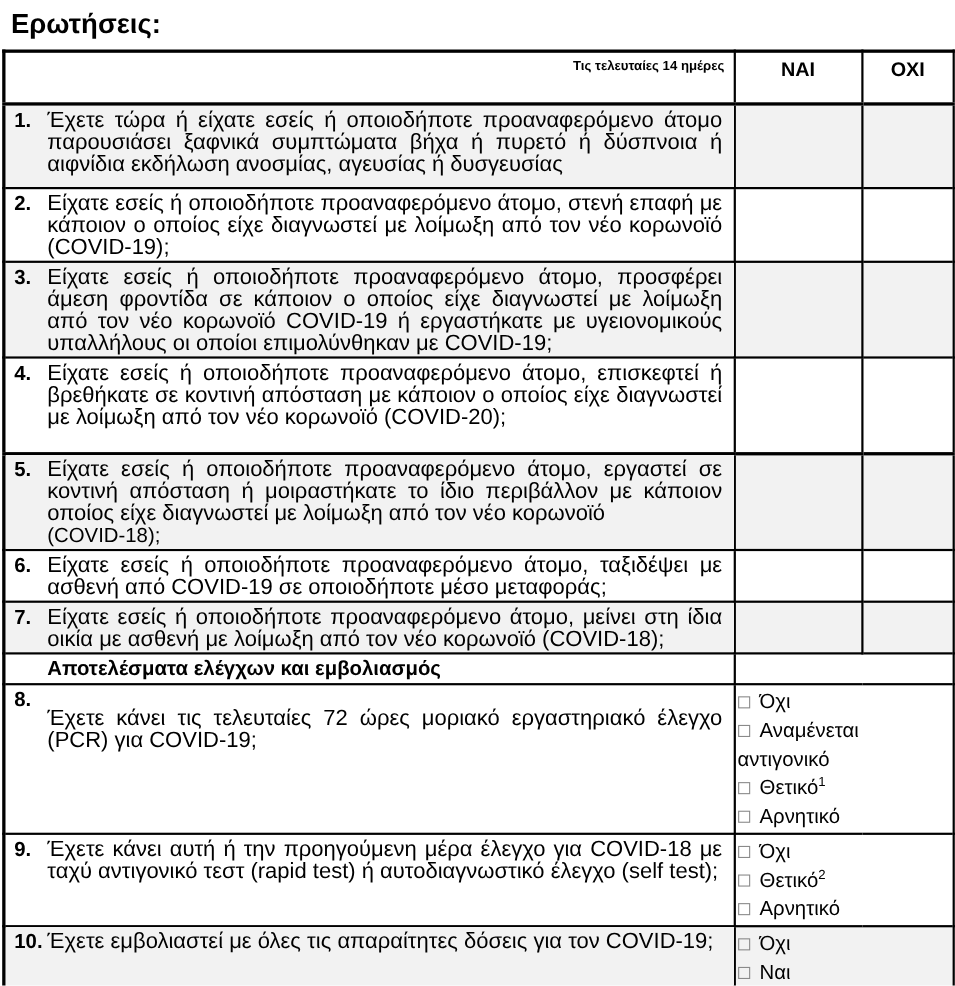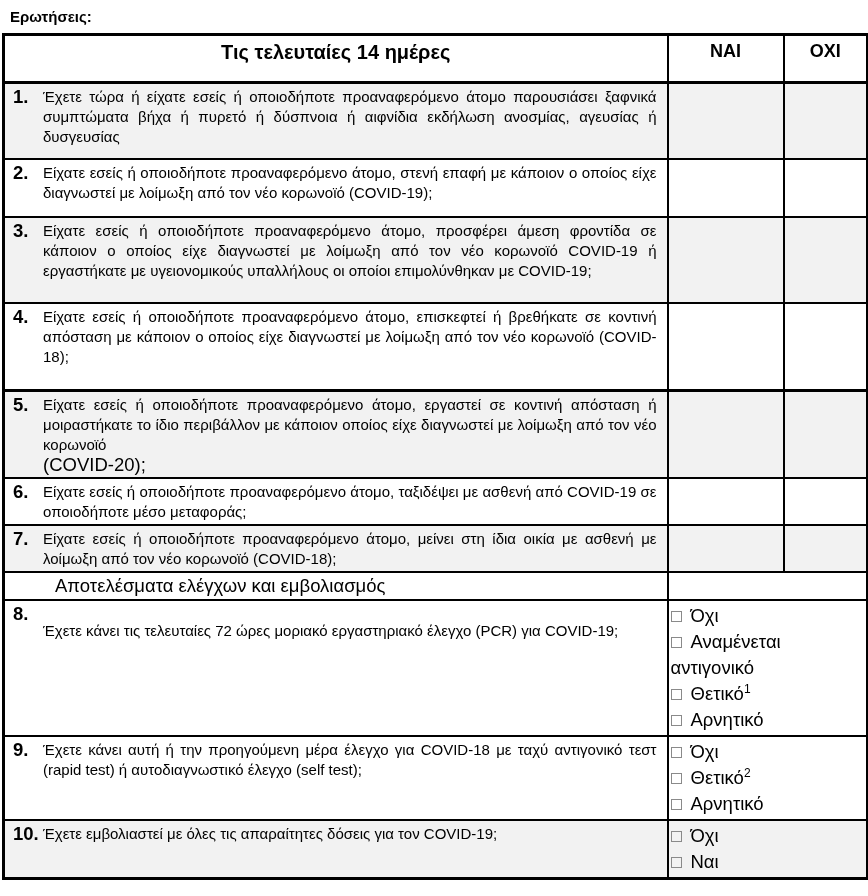--- a/index.html
+++ b/index.html
@@ -4,45 +4,45 @@
 <style>
   :root{
     --shade:#f2f2f2;
     --border:#000000;
     --checkbox-border:#8a8a8a;
   }
   *{margin:0;padding:0;box-sizing:border-box;}
   html,body{width:868px;height:896px;overflow:hidden;background:#ffffff;
     font-family:"Liberation Sans","DejaVu Sans",sans-serif;color:#000;}
   .page{width:868px;height:896px;padding:2px;}
-  .doc-title{font-weight:bold;font-size:15px;margin:6px 0 8px 8px;}
+  .doc-title{font-weight:bold;font-size:25px;margin:6px 0 8px 8px;}
   table.q-table{border-collapse:collapse;table-layout:fixed;width:864px;
     border:3px solid var(--border);}
   col.c-q{width:664px;} col.c-yes{width:116px;} col.c-no{width:84px;}
   th,td{border:2px solid var(--border);vertical-align:top;padding:0;}
   
   tr.head-row th{border-bottom:3px solid var(--border);height:48px;}
-  th.q-head{text-align:center;font-size:20px;font-weight:bold;padding:5px 8px 0 8px;}
+  th.q-head{text-align:right;font-size:12px;font-weight:bold;padding:5px 8px 0 8px;}
   th.yn-head{text-align:center;font-size:18px;font-weight:bold;padding-top:5px;}
   
   td.q-cell{position:relative;padding:3px 10px 2px 38px;}
   .q-num{position:absolute;left:8px;top:3px;font-weight:bold;font-size:18.5px;line-height:20px;}
-  .q-text{font-size:15px;line-height:20px;text-align:justify;}
+  .q-text{font-size:20px;line-height:20px;text-align:justify;}
   .q-text2{font-size:18.5px;line-height:20px;}
   .shade td{background:var(--shade);}
   
   tr.r1 td{height:76px;} tr.r2 td{height:58px;} tr.r3 td{height:86px;}
   tr.r4 td{height:88px;} tr.r5 td{height:84px;} tr.r6 td{height:45px;}
   tr.r7 td{height:40px;} tr.r8 td{height:124px;} tr.r9 td{height:74px;}
   tr.r10 td{height:50px;}
   tr.r5 td{border-top:3px solid var(--border);}
   tr.r8 .q-text{margin-top:17px;}
   
   tr.section-row td{height:26px;}
-  .section-text{font-weight:normal;font-size:18.5px;line-height:24px;margin-left:40px;}
+  .section-text{font-weight:bold;font-size:18.5px;line-height:24px;margin-left:28px;}
   td.section-cell{padding:1px 8px 1px 10px;}
   
   td.opt-cell{padding:2px 4px 2px 2px;}
   .opt{font-size:18.5px;line-height:26px;}
   .cb{display:inline-block;width:11px;height:11px;border:1.5px solid var(--checkbox-border);
       background:transparent;margin-right:9px;vertical-align:baseline;}
   sup.opt-sup{font-size:12px;line-height:0;}
   .ans-cell{background:inherit;}
 </style>
 </head>
@@ -88,31 +88,31 @@
         <span class="q-num">3.</span>
         <div class="q-text">Είχατε εσείς ή οποιοδήποτε προαναφερόμενο άτομο, προσφέρει άμεση φροντίδα σε κάποιον ο οποίος είχε διαγνωστεί με λοίμωξη από τον νέο κορωνοϊό COVID-19 ή εργαστήκατε με υγειονομικούς υπαλλήλους οι οποίοι επιμολύνθηκαν με COVID-19;</div>
       </td>
       <td class="ans-cell"></td>
       <td class="ans-cell"></td>
     </tr>
 
     <tr class="r4">
       <td class="q-cell">
         <span class="q-num">4.</span>
-        <div class="q-text">Είχατε εσείς ή οποιοδήποτε προαναφερόμενο άτομο, επισκεφτεί ή βρεθήκατε σε κοντινή απόσταση με κάποιον ο οποίος είχε διαγνωστεί με λοίμωξη από τον νέο κορωνοϊό (COVID-18);</div>
+        <div class="q-text">Είχατε εσείς ή οποιοδήποτε προαναφερόμενο άτομο, επισκεφτεί ή βρεθήκατε σε κοντινή απόσταση με κάποιον ο οποίος είχε διαγνωστεί με λοίμωξη από τον νέο κορωνοϊό (COVID-20);</div>
       </td>
       <td class="ans-cell"></td>
       <td class="ans-cell"></td>
     </tr>
 
     <tr class="r5 shade">
       <td class="q-cell">
         <span class="q-num">5.</span>
         <div class="q-text">Είχατε εσείς ή οποιοδήποτε προαναφερόμενο άτομο, εργαστεί σε κοντινή απόσταση ή μοιραστήκατε το ίδιο περιβάλλον με κάποιον οποίος είχε διαγνωστεί με λοίμωξη από τον νέο κορωνοϊό</div>
-        <div class="q-text2">(COVID-20);</div>
+        <div class="q-text2">(COVID-18);</div>
       </td>
       <td class="ans-cell"></td>
       <td class="ans-cell"></td>
     </tr>
 
     <tr class="r6">
       <td class="q-cell">
         <span class="q-num">6.</span>
         <div class="q-text">Είχατε εσείς ή οποιοδήποτε προαναφερόμενο άτομο, ταξιδέψει με ασθενή από COVID-19 σε οποιοδήποτε μέσο μεταφοράς;</div>
       </td>

